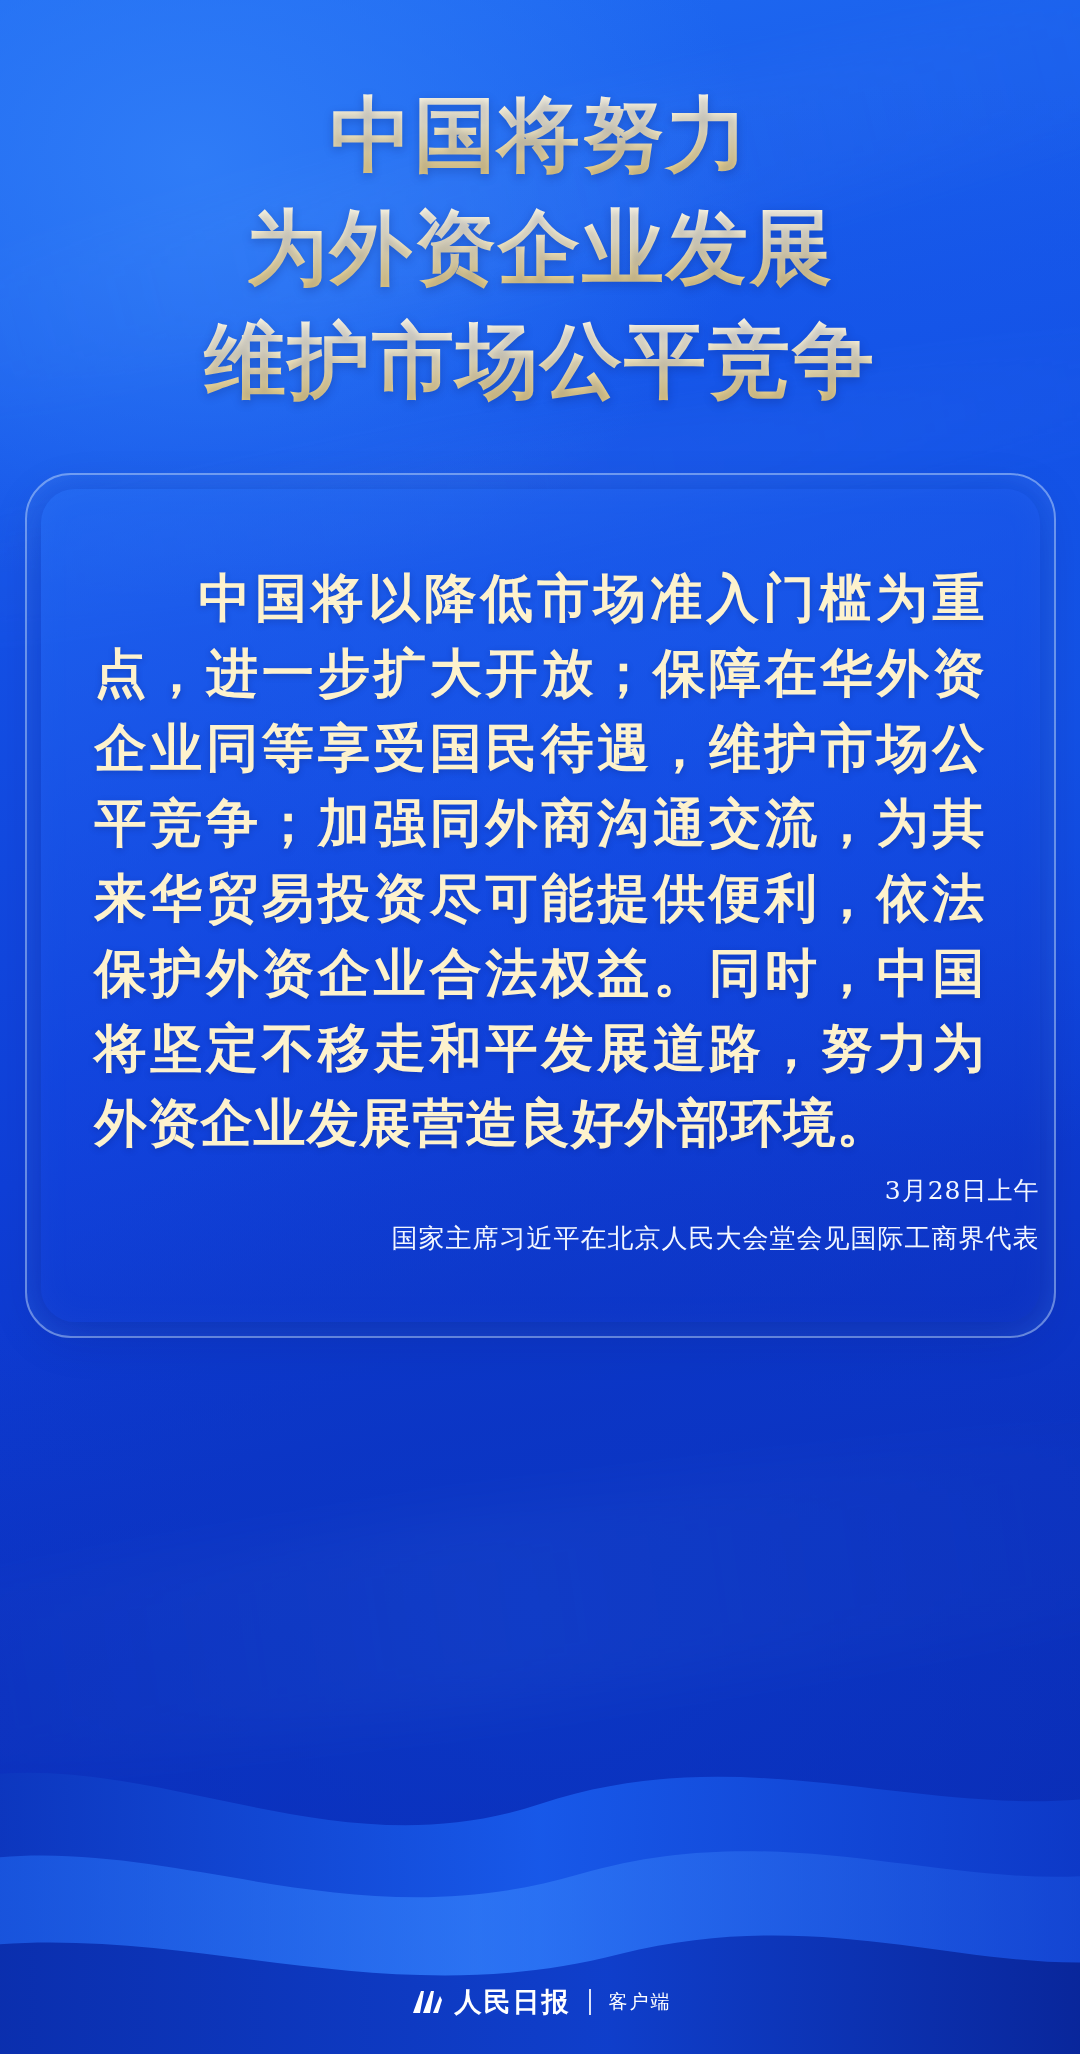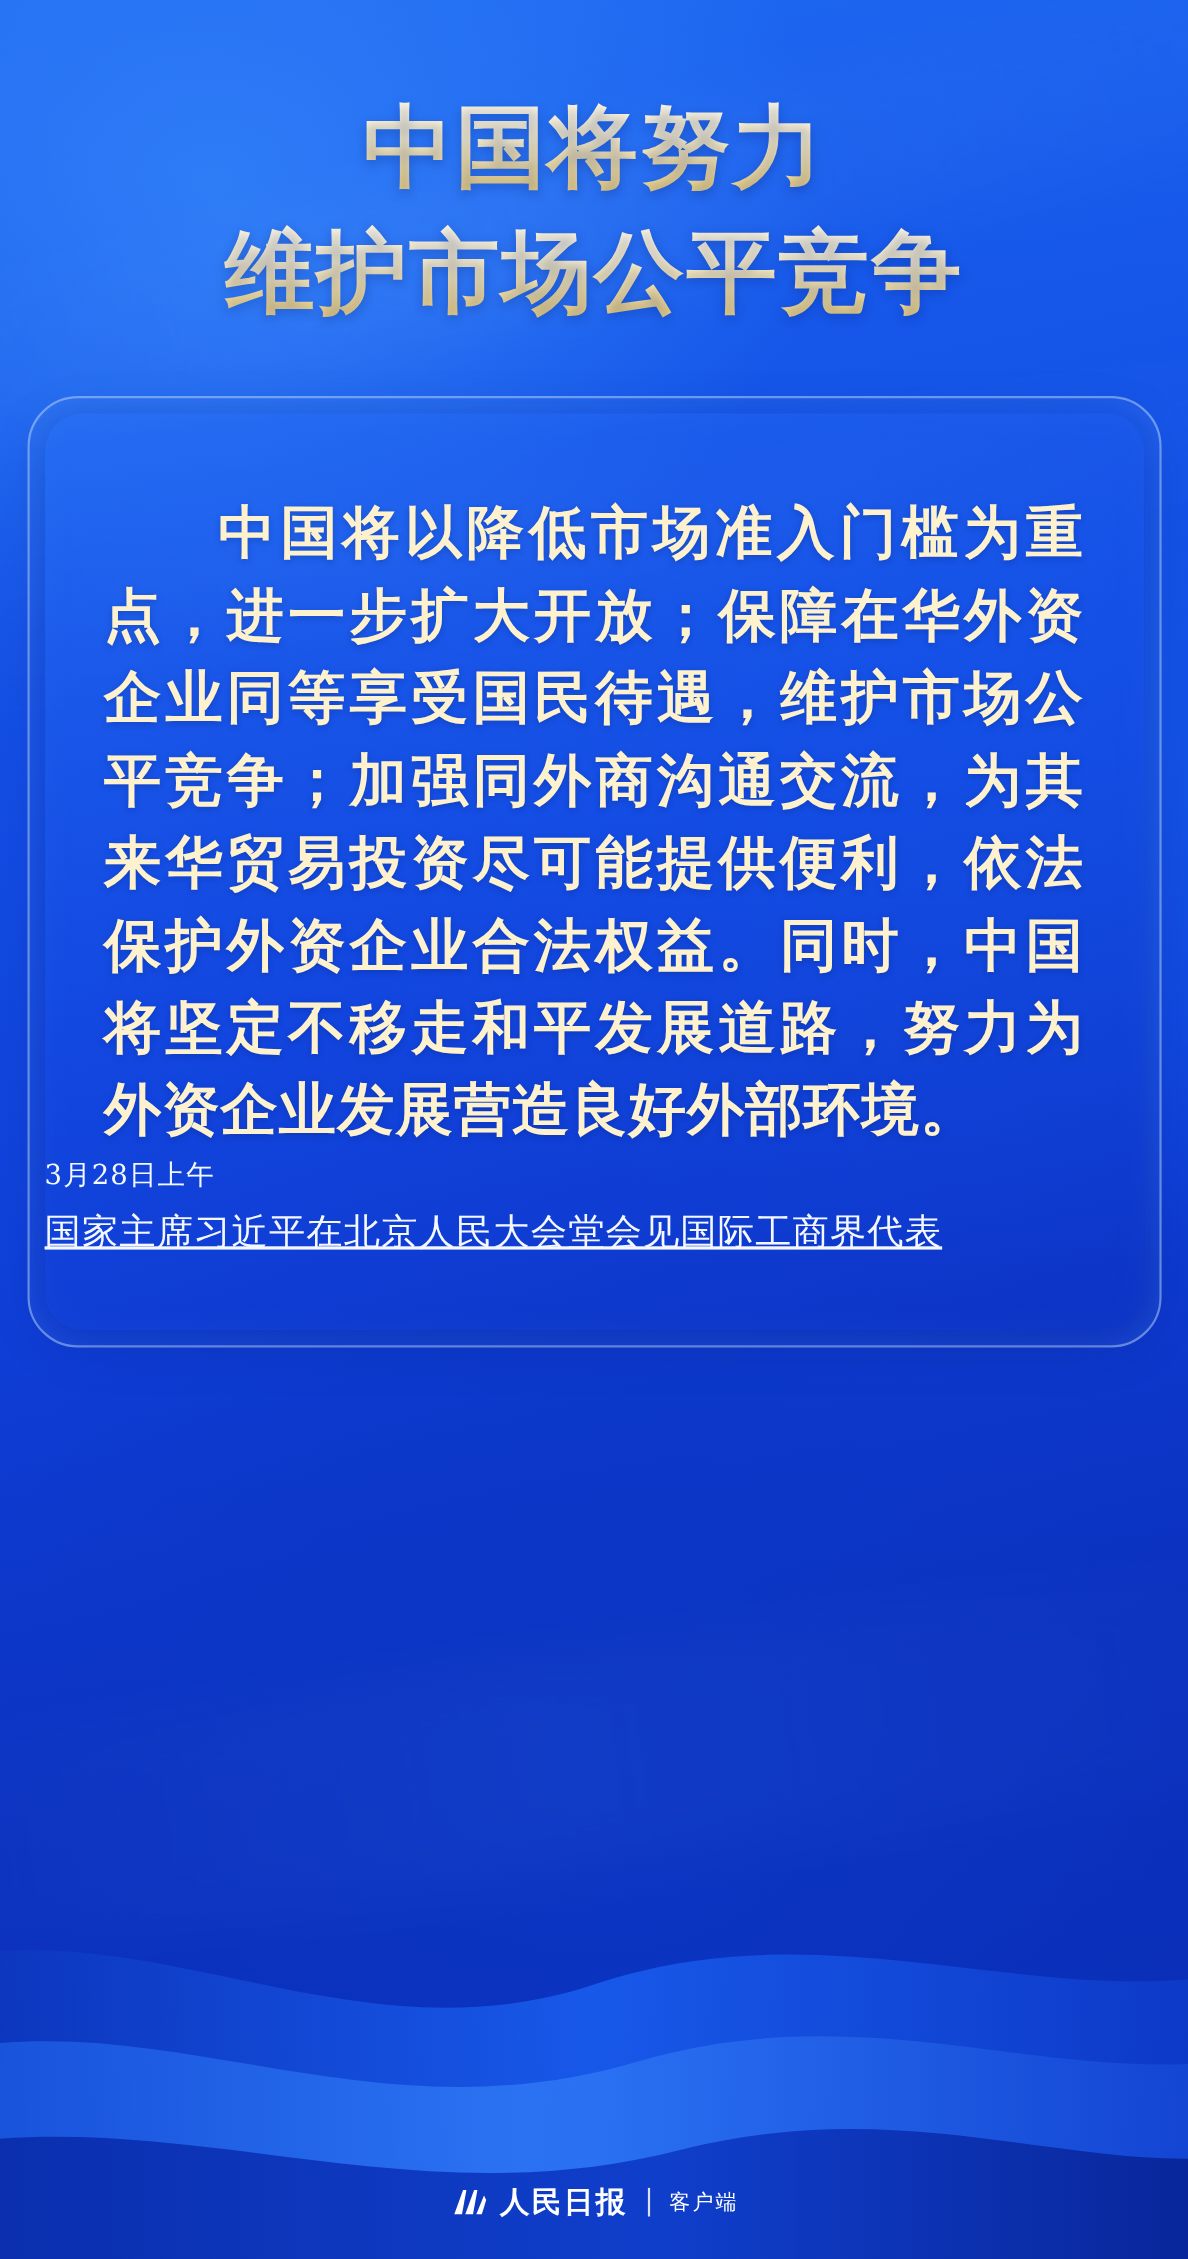--- a/index.html
+++ b/index.html
@@ -107,33 +107,32 @@
     text-align: justify;
     text-justify: inter-ideograph;
     text-shadow: 0 2px 6px rgba(0,25,95,0.25);
   }
 
   .attribution {
     position: absolute;
     left: 0;
     right: 0;
     bottom: 66px;
-    text-align: left;
+    text-align: right;
     color: #f3f7ff;
     font-family: "DejaVu Serif", "Liberation Serif", serif;
   }
   .attr-time {
     font-size: 25px;
     letter-spacing: 1px;
     margin-bottom: 14px;
   }
   .attr-desc {
-    font-size: 33px;
+    font-size: 26px;
     letter-spacing: 1px;
-    text-decoration: underline;
   }
 
   
   .footer {
     position: absolute;
     z-index: 6;
     left: 0;
     right: 0;
     bottom: 34px;
     display: flex;
@@ -171,20 +170,21 @@
 <body>
 
 <div class="poster">
 
   <div class="streak streak-a"></div>
   <div class="streak streak-b"></div>
   <div class="streak streak-c"></div>
 
   <div class="headline">
     <div class="headline-line">中国将努力</div>
+    <div class="headline-line">为外资企业发展</div>
     <div class="headline-line">维护市场公平竞争</div>
   </div>
 
   <div class="card-wrap">
     <div class="card-outline"></div>
     <div class="card-inner">
       <div class="quote-body">中国将以降低市场准入门槛为重点，进一步扩大开放；保障在华外资企业同等享受国民待遇，维护市场公平竞争；加强同外商沟通交流，为其来华贸易投资尽可能提供便利，依法保护外资企业合法权益。同时，中国将坚定不移走和平发展道路，努力为外资企业发展营造良好外部环境。</div>
       <div class="attribution">
         <div class="attr-time">3月28日上午</div>
         <div class="attr-desc">国家主席习近平在北京人民大会堂会见国际工商界代表</div>

